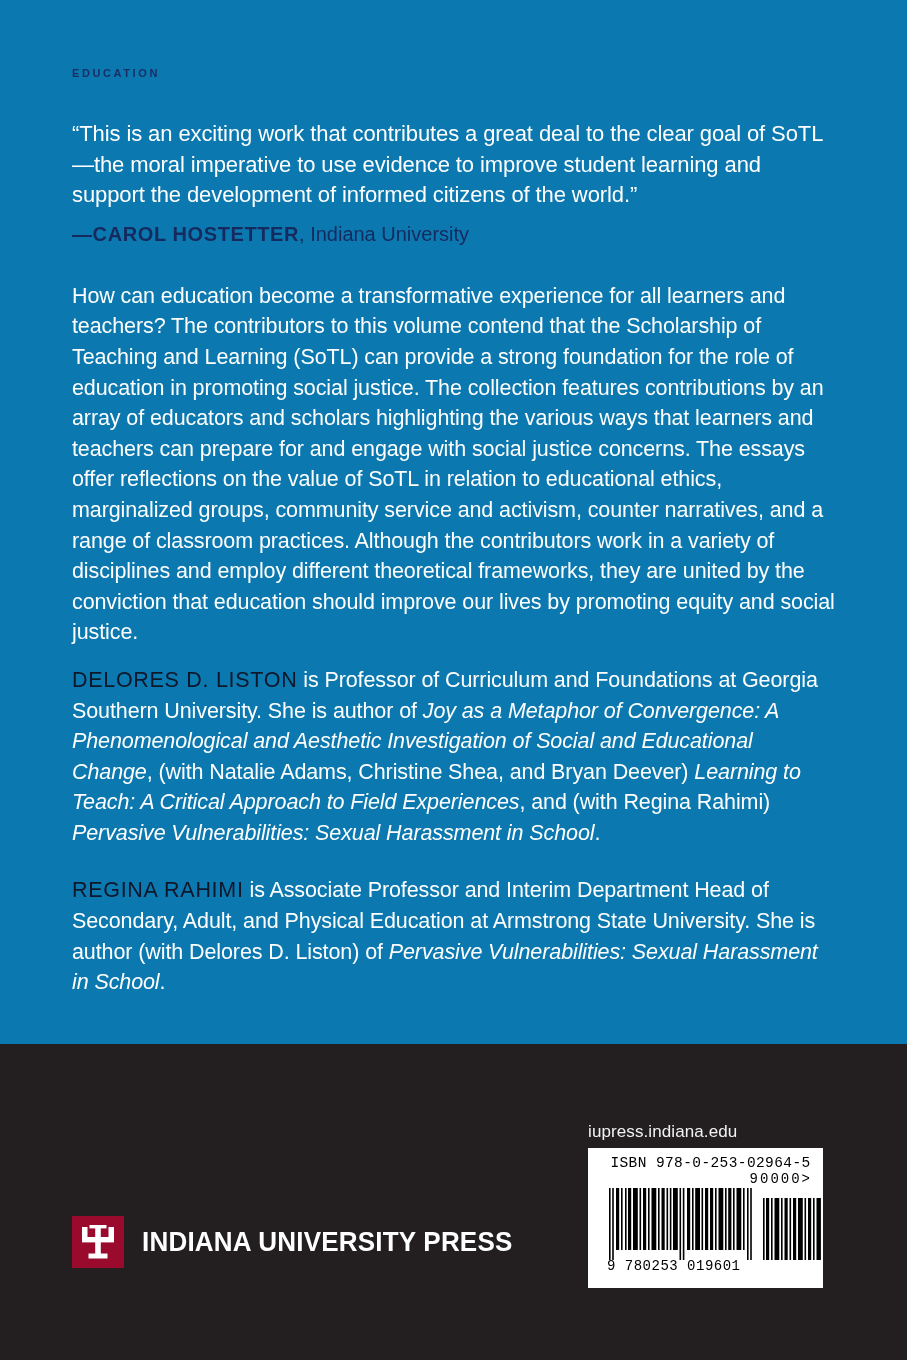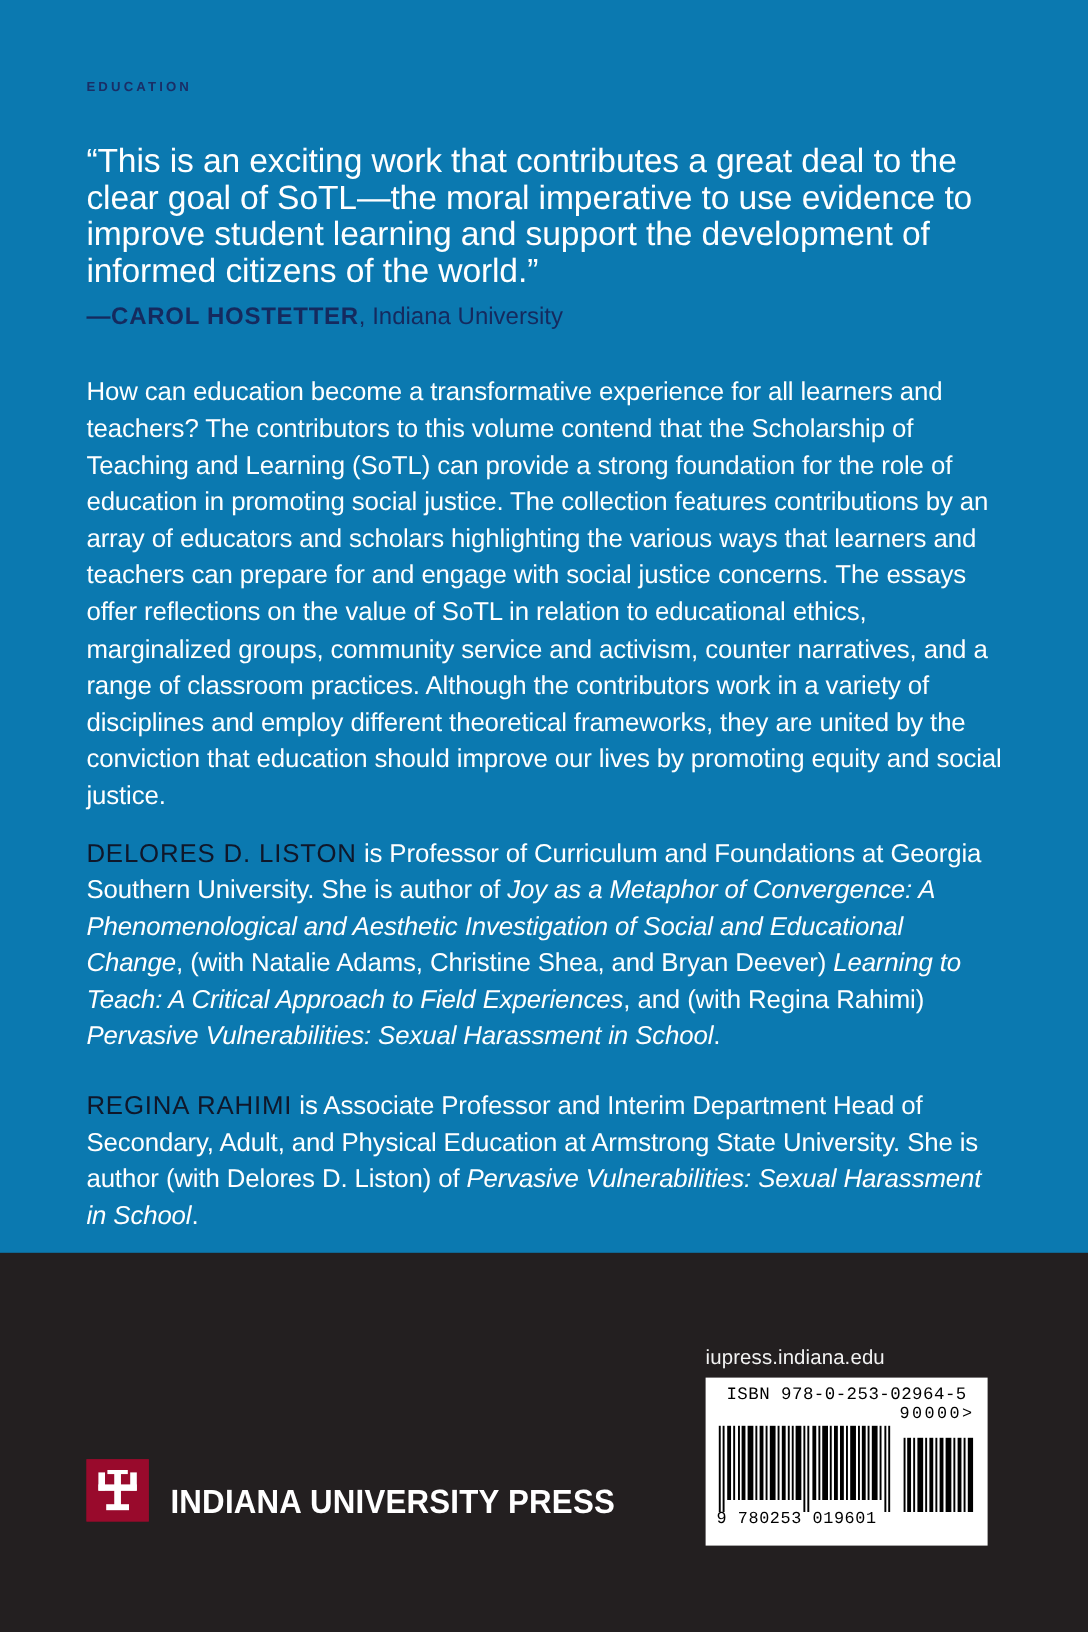--- a/index.html
+++ b/index.html
@@ -36,21 +36,21 @@
     color: #1a2e66;
     font-size: 11px;
     font-weight: bold;
     letter-spacing: 2.6px;
     margin: 0 0 40px 0;
     line-height: 1;
   }
 
   .blurb-quote {
     color: #ffffff;
-    font-size: 28px;
+    font-size: 22px;
     line-height: 30.6px;
     margin: 0 0 10px 0;
     font-weight: 400;
     letter-spacing: -0.1px;
   }
 
   .attribution {
     color: #152a5e;
     font-size: 20px;
     line-height: 27px;
@@ -109,21 +109,21 @@
     line-height: 25px;
     letter-spacing: 0.1px;
     width: 430px;
   }
 
   .imprint {
     position: absolute;
     left: 72px;
     top: 172px;
     display: flex;
-    align-items: flex-end;
+    align-items: center;
   }
   .iu-mark {
     width: 52px;
     height: 52px;
     background: #990a2c;
     position: relative;
     flex: 0 0 auto;
   }
   .iu-mark svg { display: block; }
   .imprint-name {
@@ -148,21 +148,21 @@
   }
 
   .barcode-box {
     position: absolute;
     left: 588px;
     top: 1148px;
     width: 235px;
     height: 140px;
     background: #ffffff;
     box-sizing: border-box;
-    padding: 7px 9px 6px 9px;
+    padding: 7px 9px 6px 19px;
   }
   .isbn-line {
     font-family: "Liberation Mono", "DejaVu Sans Mono", monospace;
     font-size: 14.5px;
     color: #000;
     text-align: center;
     letter-spacing: 0.4px;
     line-height: 16px;
     white-space: nowrap;
   }

